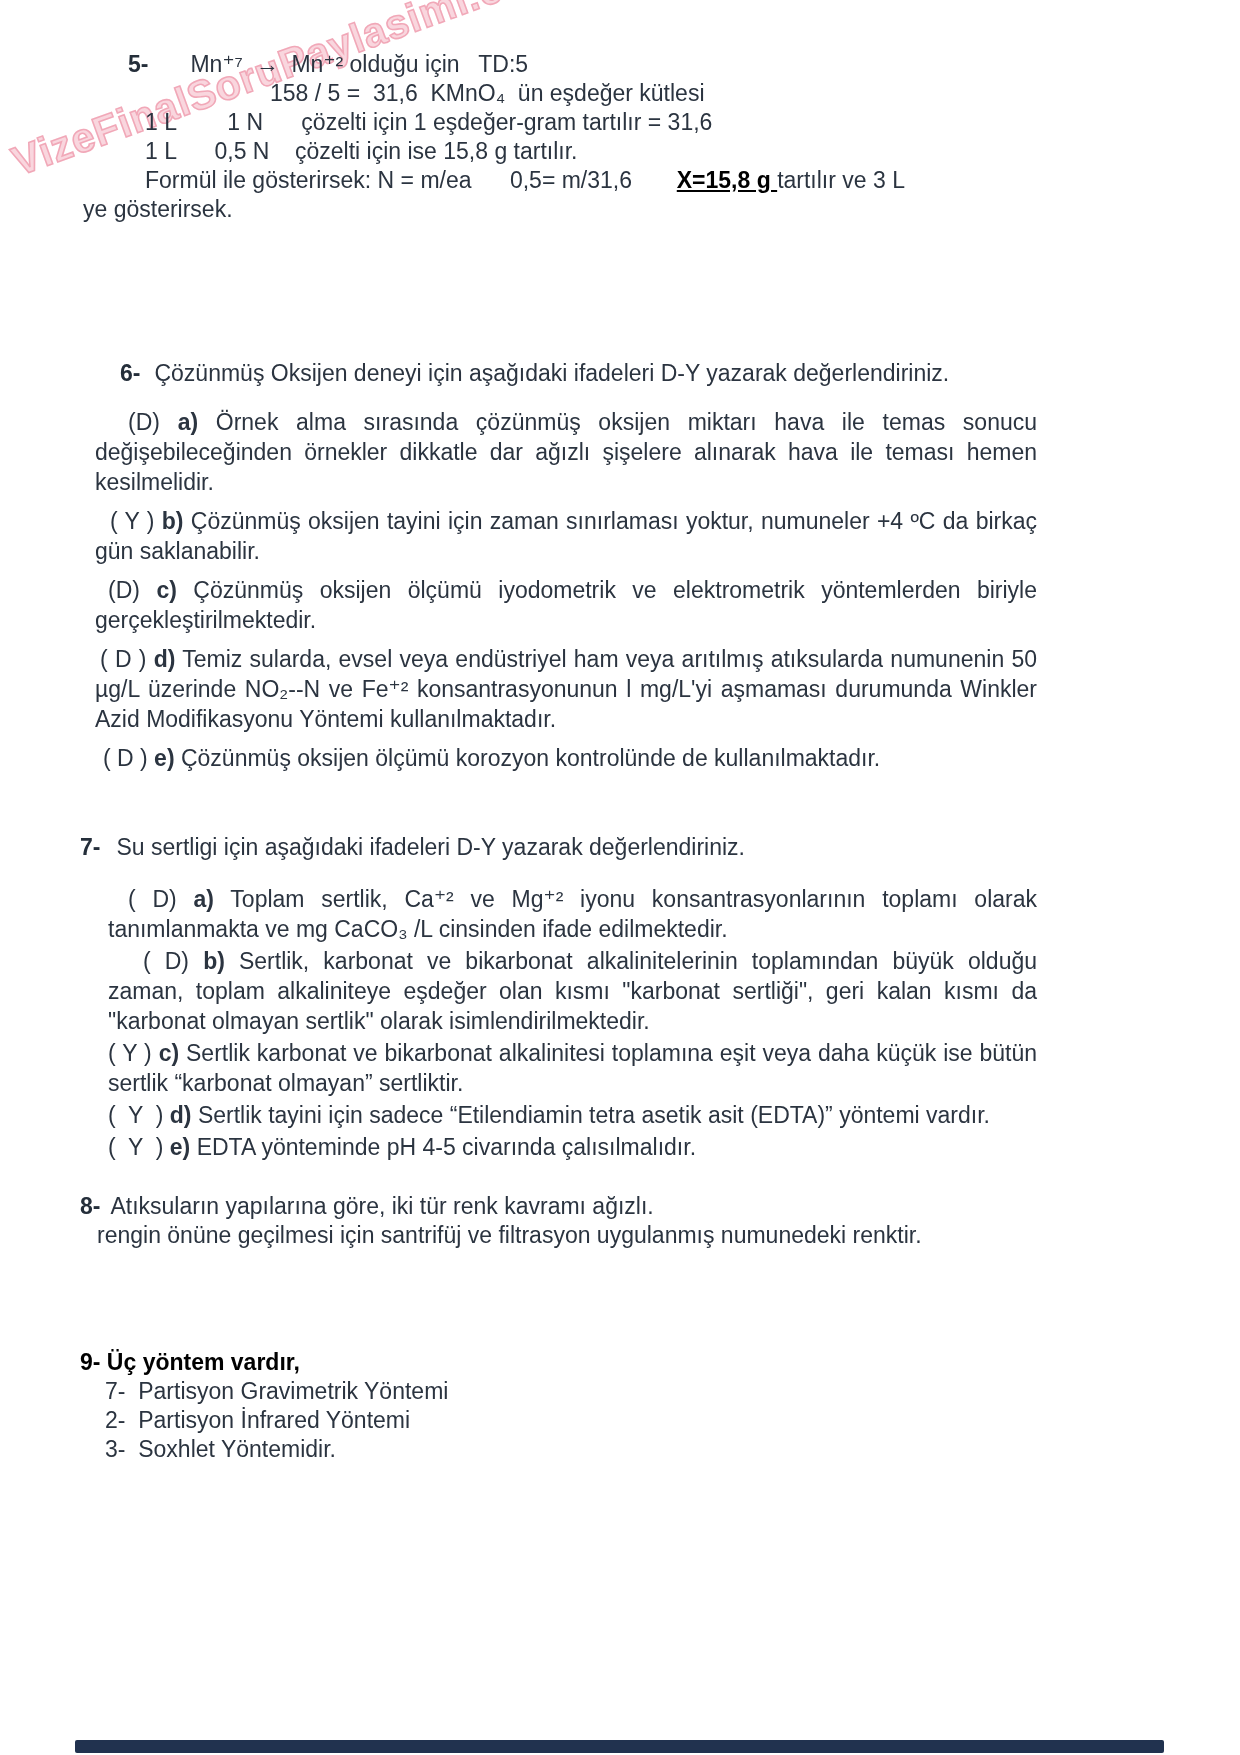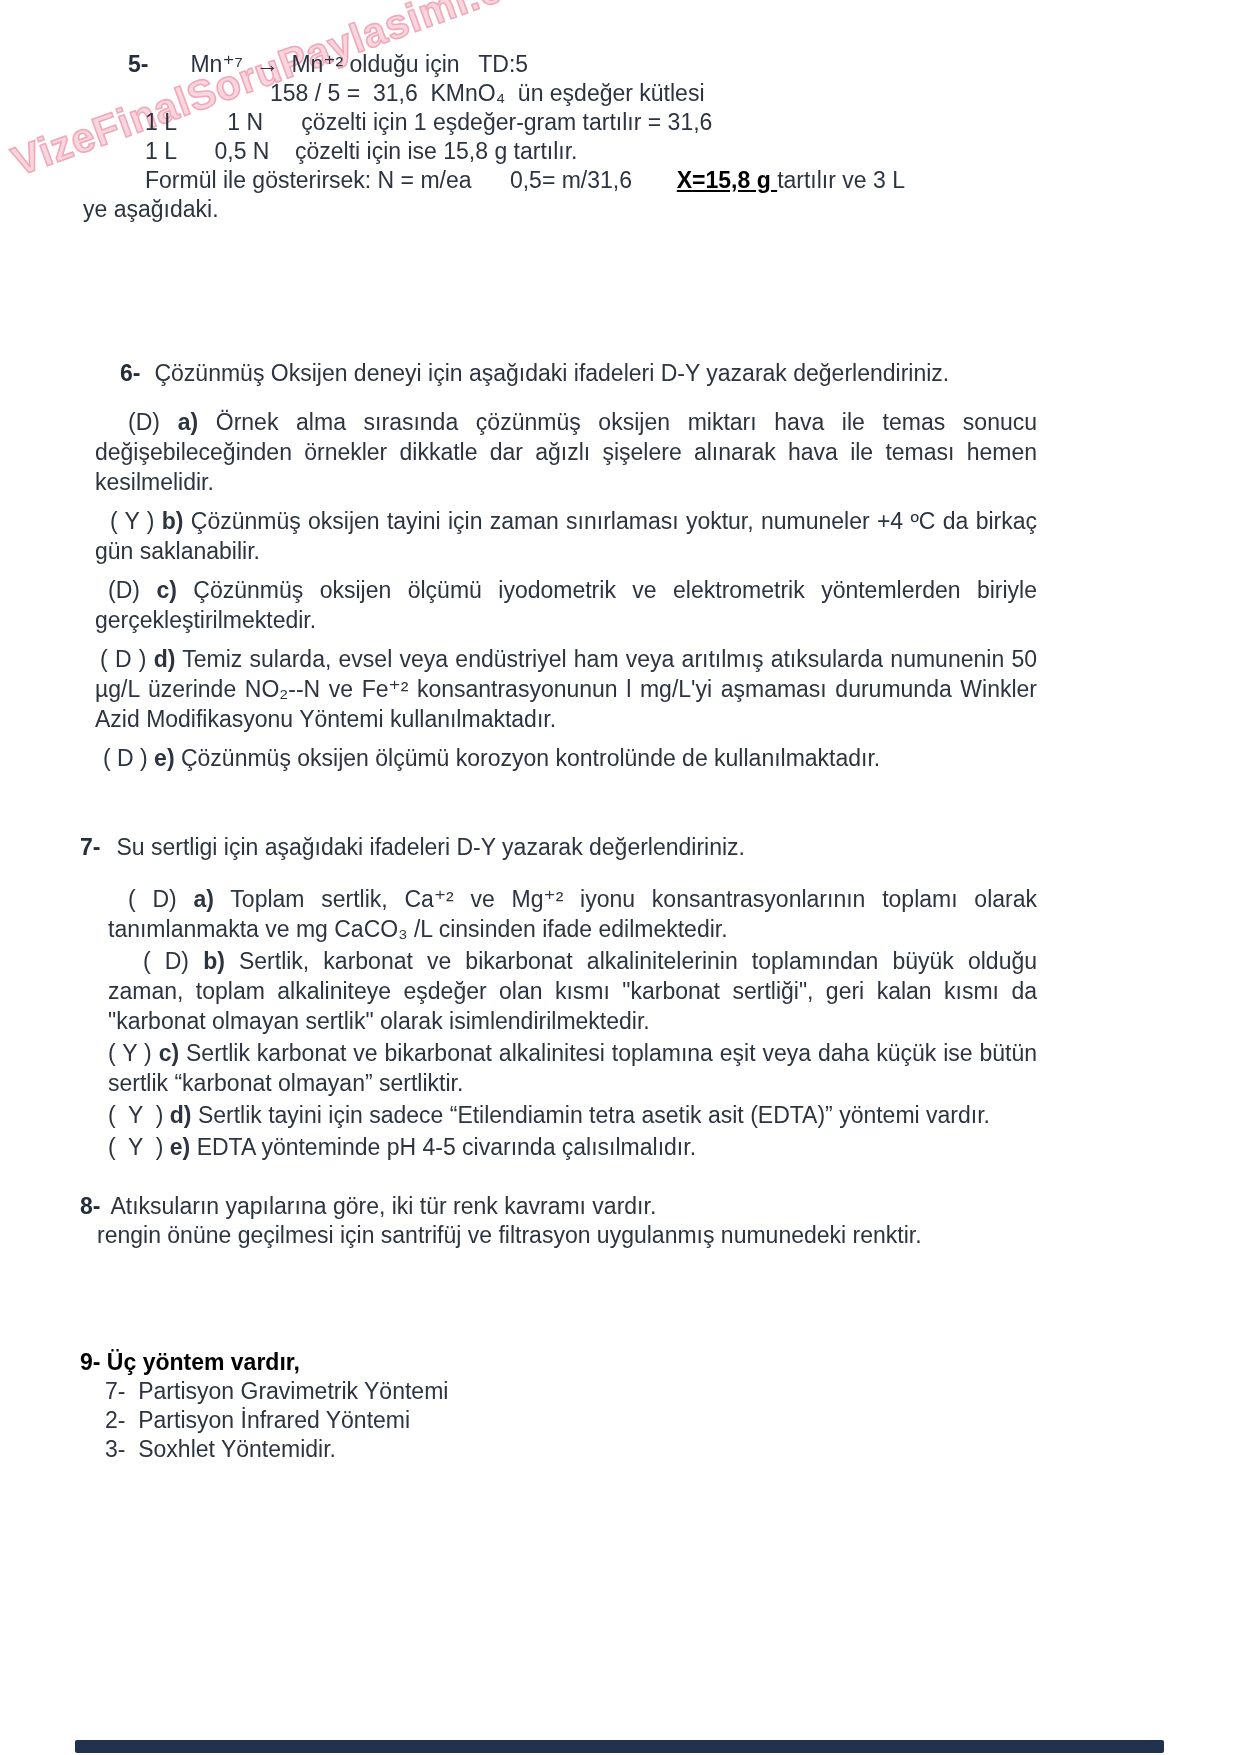--- a/index.html
+++ b/index.html
@@ -93,21 +93,21 @@
 <div class="page">
 
   <div class="watermark">VizeFinalSoruPaylasimi.com</div>
 
   <section class="sec-q5">
     <div class="l1 pre"><span class="qnum">5-</span><span class="pre">Mn⁺⁷  →  Mn⁺² olduğu için   TD:5</span></div>
     <div class="l2 pre">158 / 5 =  31,6  KMnO₄  ün eşdeğer kütlesi</div>
     <div class="l3 pre">1 L        1 N      çözelti için 1 eşdeğer-gram tartılır = 31,6</div>
     <div class="l4 pre">1 L      0,5 N    çözelti için ise 15,8 g tartılır.</div>
     <div class="l5 pre"><span class="pre">Formül ile gösterirsek: N = m/ea      0,5= m/31,6       </span><span class="hl">X=15,8 g </span><span class="pre">tartılır ve 3 L</span></div>
-    <div class="l6">ye aşağıdaki.</div>
+    <div class="l6">ye gösterirsek.</div>
   </section>
 
   <section class="sec-q6">
     <div class="qtitle"><span class="qnum">6-</span><span>Çözünmüş Oksijen deneyi için aşağıdaki ifadeleri D-Y yazarak değerlendiriniz.</span></div>
 
     <p class="item ind-33"><span class="ans">(D)</span> <span class="b">a)</span> <span>Örnek alma sırasında çözünmüş oksijen miktarı hava ile temas sonucu değişebileceğinden  örnekler dikkatle dar ağızlı şişelere alınarak hava ile teması hemen kesilmelidir.</span></p>
     <p class="item ind-15"><span class="ans">( Y )</span> <span class="b">b)</span> <span>Çözünmüş oksijen tayini için zaman sınırlaması yoktur, numuneler +4 ºC da birkaç gün saklanabilir.</span></p>
     <p class="item ind-13"><span class="ans">(D)</span> <span class="b">c)</span> <span>Çözünmüş oksijen ölçümü iyodometrik ve elektrometrik yöntemlerden biriyle gerçekleştirilmektedir.</span></p>
     <p class="item ind-5"><span class="ans">( D )</span> <span class="b">d)</span> <span>Temiz sularda, evsel veya endüstriyel ham veya arıtılmış atıksularda numunenin 50 µg/L üzerinde NO₂--N ve Fe⁺² konsantrasyonunun l mg/L'yi aşmaması durumunda Winkler Azid Modifikasyonu Yöntemi kullanılmaktadır.</span></p>
     <p class="item ind-8"><span class="ans">( D )</span> <span class="b">e)</span> <span>Çözünmüş oksijen ölçümü korozyon kontrolünde de kullanılmaktadır.</span></p>
@@ -118,21 +118,21 @@
     <div class="items">
       <p class="item ind-20"><span class="ans">( D)</span> <span class="b">a)</span> <span>Toplam sertlik, Ca⁺² ve Mg⁺² iyonu konsantrasyonlarının toplamı olarak tanımlanmakta ve mg CaCO₃ /L cinsinden ifade edilmektedir.</span></p>
       <p class="item ind-35"><span class="ans">( D)</span> <span class="b">b)</span> <span>Sertlik, karbonat ve bikarbonat alkalinitelerinin toplamından büyük olduğu zaman, toplam alkaliniteye eşdeğer olan kısmı "karbonat sertliği", geri kalan kısmı da "karbonat olmayan sertlik" olarak isimlendirilmektedir.</span></p>
       <p class="item ind-0"><span class="ans">( Y )</span> <span class="b">c)</span> <span>Sertlik karbonat ve bikarbonat alkalinitesi toplamına eşit veya daha küçük ise bütün sertlik “karbonat olmayan” sertliktir.</span></p>
       <p class="item ind-0"><span class="ans">(  Y  )</span> <span class="b">d)</span> <span>Sertlik tayini için sadece “Etilendiamin tetra asetik asit (EDTA)” yöntemi vardır.</span></p>
       <p class="item ind-0"><span class="ans">(  Y  )</span> <span class="b">e)</span> <span>EDTA yönteminde pH 4-5 civarında çalısılmalıdır.</span></p>
     </div>
   </section>
 
   <section class="sec-q8">
-    <div><span class="qnum">8-</span><span>Atıksuların yapılarına göre, iki tür renk kavramı vardır.</span></div>
+    <div><span class="qnum">8-</span><span>Atıksuların yapılarına göre, iki tür renk kavramı ağızlı.</span></div>
     <div class="q8-indent">rengin önüne geçilmesi için santrifüj ve filtrasyon uygulanmış numunedeki renktir.</div>
   </section>
 
   <section class="sec-q9">
     <div class="q9-head">9- Üç yöntem vardır,</div>
     <div class="q9-item pre">7-  Partisyon Gravimetrik Yöntemi</div>
     <div class="q9-item pre">2-  Partisyon İnfrared Yöntemi</div>
     <div class="q9-item pre">3-  Soxhlet Yöntemidir.</div>
   </section>
 

